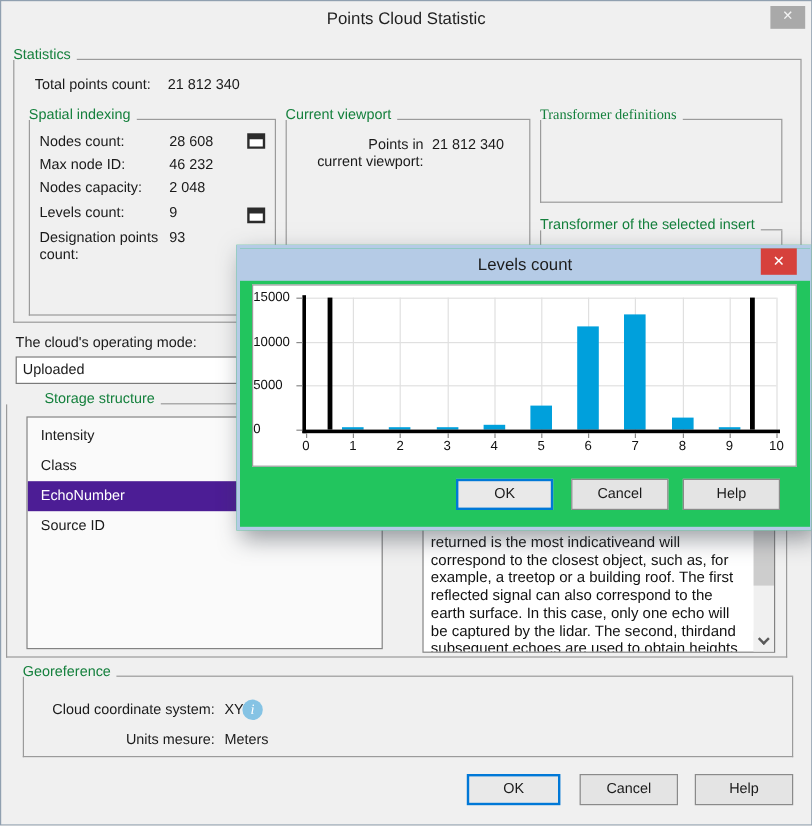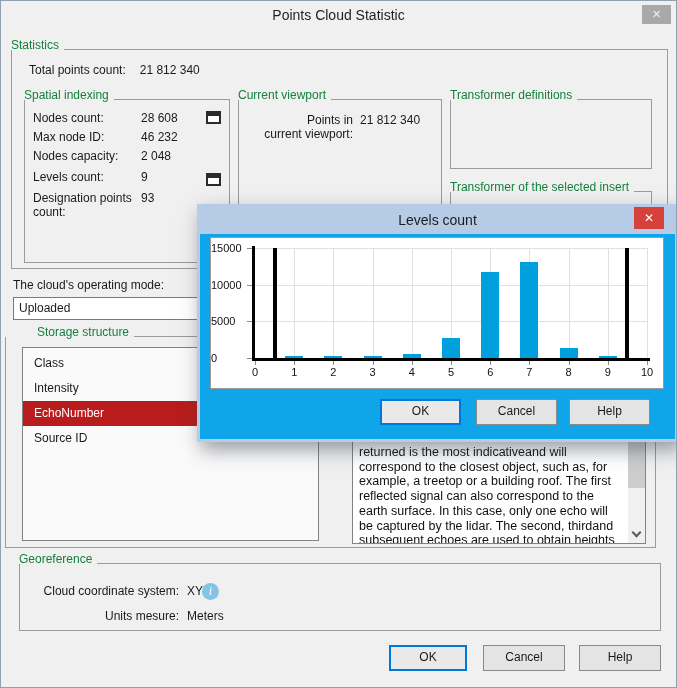--- a/index.html
+++ b/index.html
@@ -16,21 +16,21 @@
   
   .group { position:absolute; }
   .ghead { display:flex; height:12px; }
   .gtitle { font-size:12px; padding-right:5px; line-height:12px; white-space:nowrap; color:#15803d; }
   .gline { flex:1; border-bottom:1px solid #9b9b9b; margin-bottom:1px; }
   .gbody { position:absolute; left:0; right:0; top:11px; bottom:0; border:1px solid #9b9b9b; border-top:none; }
 
   #g-stats   { left:10px;  top:38px;  width:657px; height:230px; }
   #g-spatial { left:12px;  top:39px;  width:206px; height:174px; }
   #g-viewport{ left:226px; top:39px;  width:204px; height:170px; }
-  #g-tdefs   { left:438px; top:39px;  width:202px; height:80px; }
+  #g-tdefs   { left:438px; top:39px;  width:202px; height:80px;font-family:Liberation Serif, serif; }
   #g-tsel    { left:438px; top:131px; width:202px; height:85px; }
   #g-storage { left:4px;  top:325px; width:651px; height:222px;padding-left:32px; }
   #g-georef  { left:18px;  top:552px; width:642px; height:78px; }
 
   .total-row { position:absolute; left:17px; top:13px; display:flex; }
   .total-row .lbl { margin-right:14px; }
 
   .sp-rows { padding:11px 26px 0 8px; }
   .sp-row { display:grid; grid-template-columns:102px auto; column-gap:6px; margin-bottom:5px; }
   .sp-row.gap { margin-top:7px; }
@@ -41,21 +41,21 @@
   .vp-label { width:108px; text-align:right; white-space:pre-line; }
   .vp-value { margin-left:7px; }
 
   .op-label { position:absolute; left:12px; top:277px; }
   .op-field { position:absolute; left:12px; top:296px; width:185px; height:23px; background:#ffffff;
     border:1px solid #7a7a7a; line-height:21px; padding-left:5px; }
 
   .listbox { position:absolute; left:16px; top:10px; width:297px; height:194px; background:#fafafa;
     border:1px solid #828282; padding-top:3px; overflow:hidden; }
   .list-item { height:25px; line-height:25px; padding-left:11px; }
-  .list-item.selected { background:#b91c1c; color:#fff; }
+  .list-item.selected { background:#4c1d95; color:#fff; }
 
   .descbox { position:absolute; left:346px; top:10px; width:294px; height:197px; background:#ffffff;
     border:1px solid #828282; overflow:hidden; }
   .desc-text { position:absolute; left:6px; right:24px; top:97px; line-height:14.7px; font-size:12.5px; color:#111; }
   .vscroll { position:absolute; right:0; top:0; bottom:0; width:17px; background:#f0f0f0; }
   .vthumb { position:absolute; left:0; top:0; width:17px; height:140px; background:#cdcdcd; }
   .vdown { position:absolute; left:0; bottom:0; width:17px; height:17px; background:#f0f0f0; }
   .chev { display:block; width:7px; height:7px; border-right:2px solid #5a5a5a; border-bottom:2px solid #5a5a5a;
     transform:rotate(45deg); margin:3px auto 0; }
 
@@ -67,21 +67,21 @@
     font-family:"Liberation Serif", serif; font-style:italic; cursor:default; }
 
   .btn { position:absolute; height:26px; background:#e4e4e4; border:1px solid #8a8a8a;
     text-align:center; line-height:23px; font-size:12px; cursor:default; }
   .btn.default { border:2px solid #0078d7; line-height:21px; background:#e9e9e9; }
   #btn-ok-main     { left:388px; top:644px; width:78px; }
   #btn-cancel-main { left:482px; top:644px; width:82px; }
   #btn-help-main   { left:578px; top:644px; width:82px; }
 
   
-  #modal { position:absolute; left:196px; top:203px; width:481px; height:238px; background:#0ea5e9;
+  #modal { position:absolute; left:196px; top:203px; width:481px; height:238px; background:#22c55e;
     border:3px solid #b5cbe6; box-shadow:4px 8px 18px rgba(60,65,75,0.5); z-index:10; }
   .modal-titlebar { position:absolute; left:0; top:0; right:0; height:27px; background:#b5cbe6; text-align:center; }
   .modal-title { line-height:26px; font-size:14px; color:#1c1c1c; }
   .close-modal { position:absolute; right:11px; top:0; width:30px; height:22px; background:#d6413c;
     color:#ffffff; line-height:22px; text-align:center; font-size:12px; cursor:default; }
   .chart-panel { position:absolute; left:10px; top:30px; width:454px; height:152px; background:#ffffff;
     border:1px solid #9b9b9b; overflow:hidden; }
   #btn-ok-dlg     { left:180px; top:192px; width:81px; }
   #btn-cancel-dlg { left:276px; top:192px; width:81px; }
   #btn-help-dlg   { left:369px; top:192px; width:81px; }
@@ -188,22 +188,22 @@
   <div class="op-label">The cloud's operating mode:</div>
   <div class="op-field">Uploaded</div>
 
   <div class="group" id="g-storage">
     <div class="ghead">
         <span class="gtitle">Storage structure</span>
         <span class="gline"></span>
       </div>
     <div class="gbody">
       <div class="listbox">
+          <div class="list-item">Intensity</div>
           <div class="list-item">Class</div>
-          <div class="list-item">Intensity</div>
           <div class="list-item selected">EchoNumber</div>
           <div class="list-item">Source ID</div>
         </div>
       <div class="descbox">
         <div class="desc-text">returned is the most indicativeand will correspond to the closest object, such as, for example, a treetop or a building roof. The first reflected signal can also correspond to the earth surface. In this case, only one echo will be captured by the lidar. The second, thirdand subsequent echoes are used to obtain heights of several objects located in the path of the laser pulse. Reflected signals from the middle of the "spectrum"</div>
         <div class="vscroll">
           <div class="vthumb"></div>
           <div class="vdown">
               <span class="chev"></span>
             </div>

